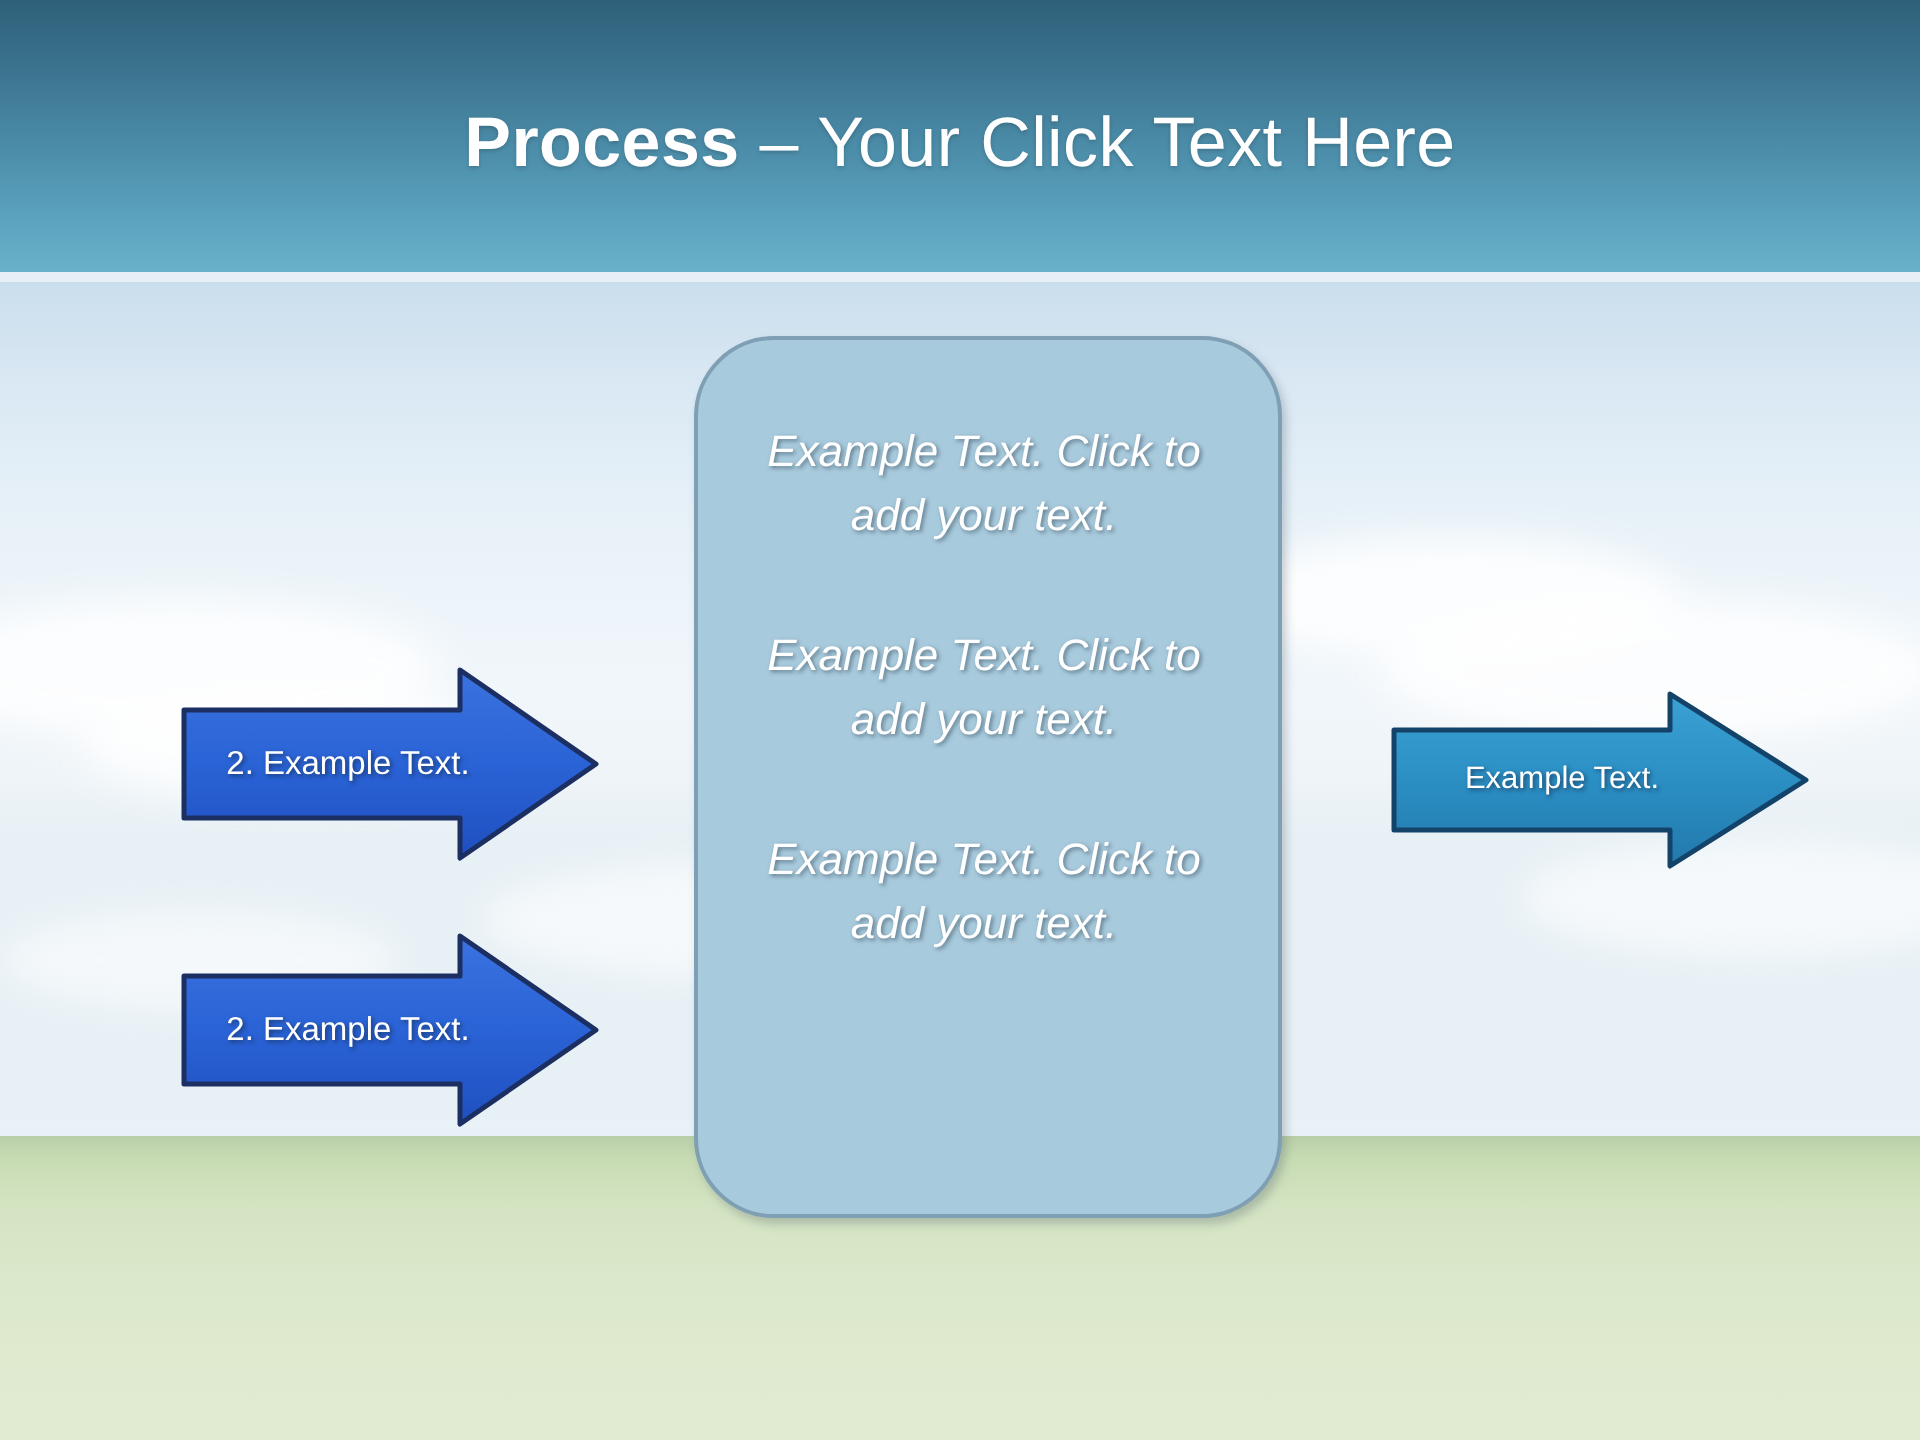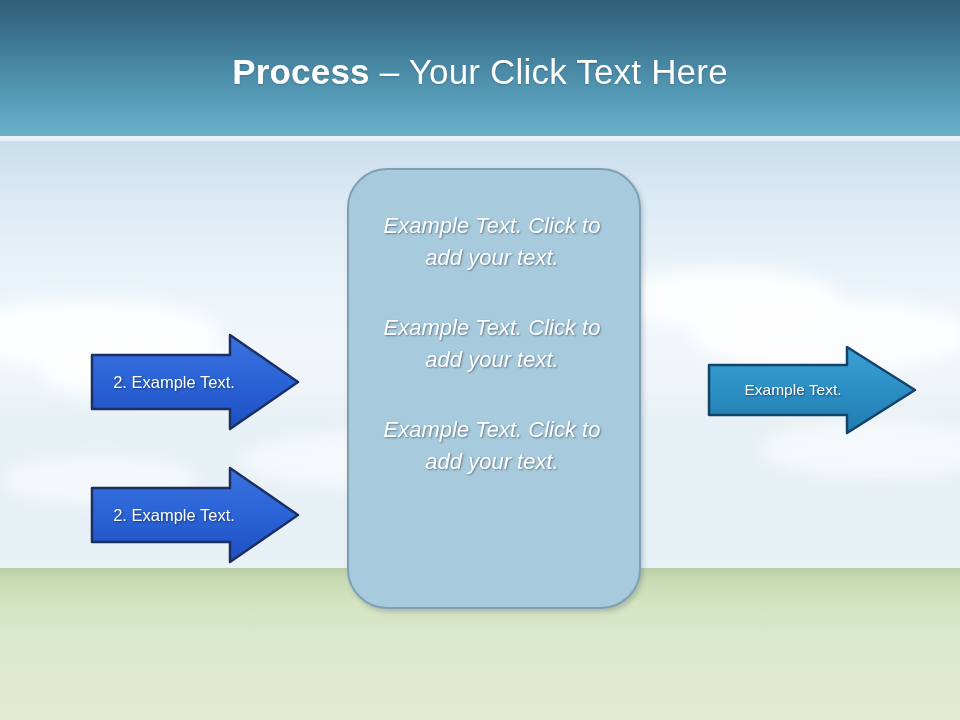--- a/index.html
+++ b/index.html
@@ -148,21 +148,20 @@
   .arrow-l1 { left: 90px; top: 208px; }
   .arrow-l2 { left: 90px; top: 333px; }
   .arrow-l3 { left: 90px; top: 466px; }
 
   
   .arrow-right {
     position: absolute;
     left: 695px; top: 345px;
     width: 210px;
     height: 90px;
-    margin-left: 12px;
   }
   .arrow-right .arrow-label {
     width: 168px;
     left: 2px;
     font-size: 15.5px;
   }
 </style>
 </head>
 <body>
 

